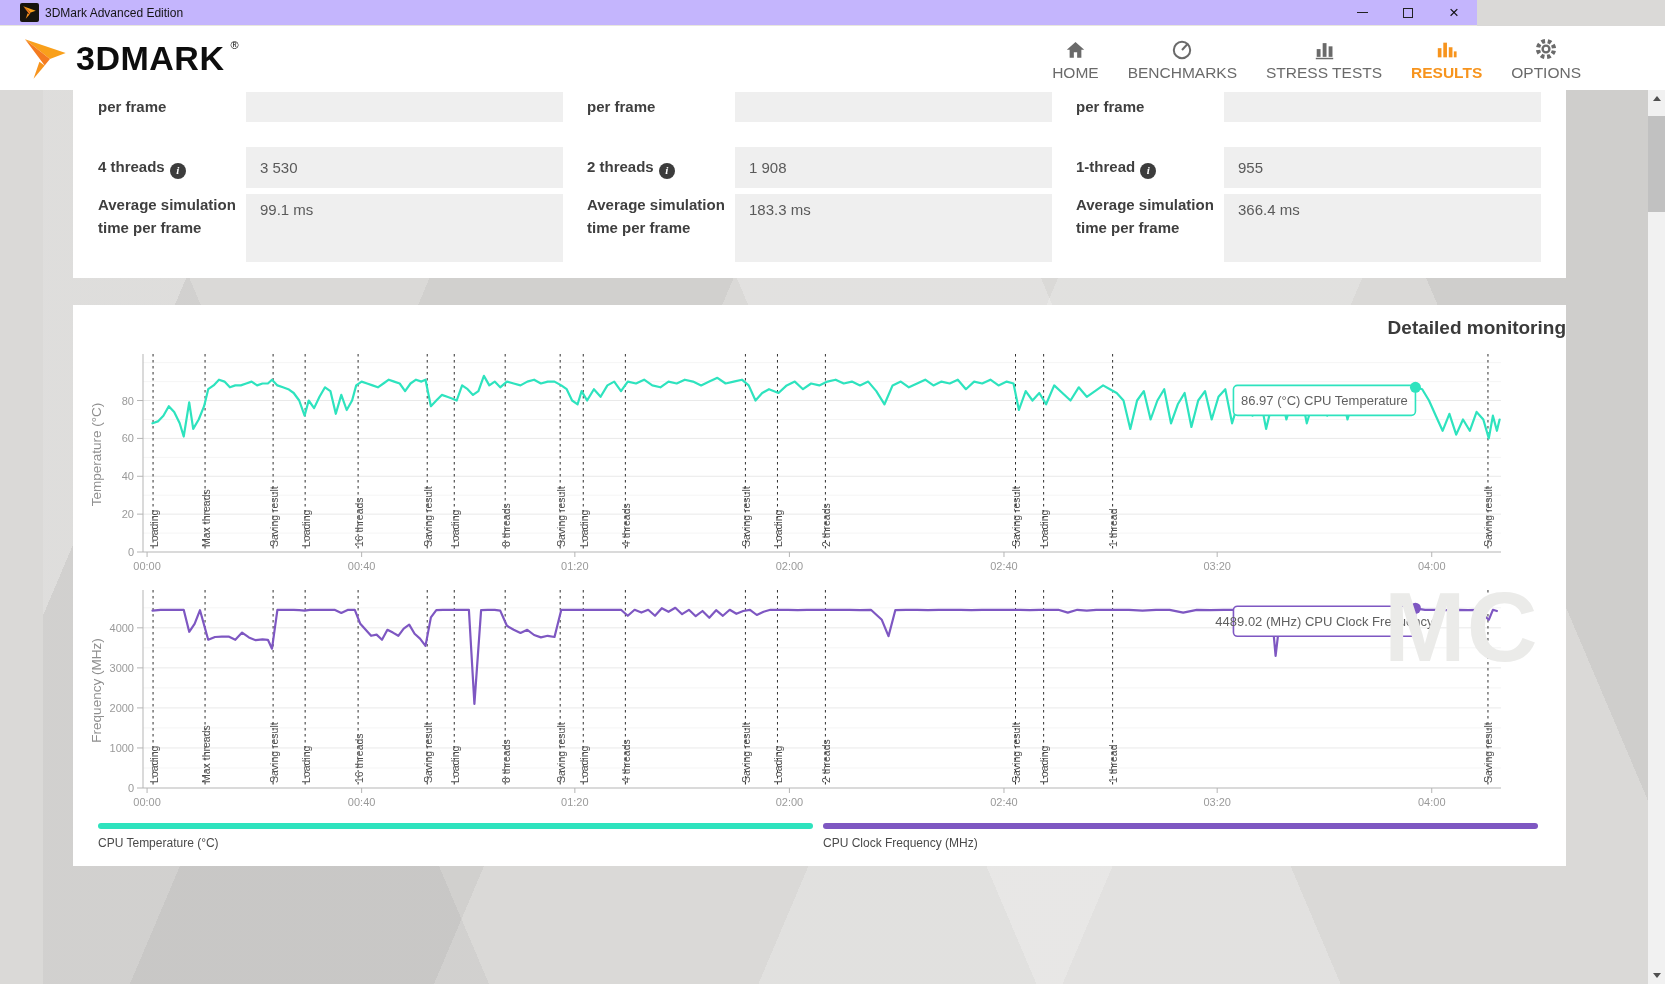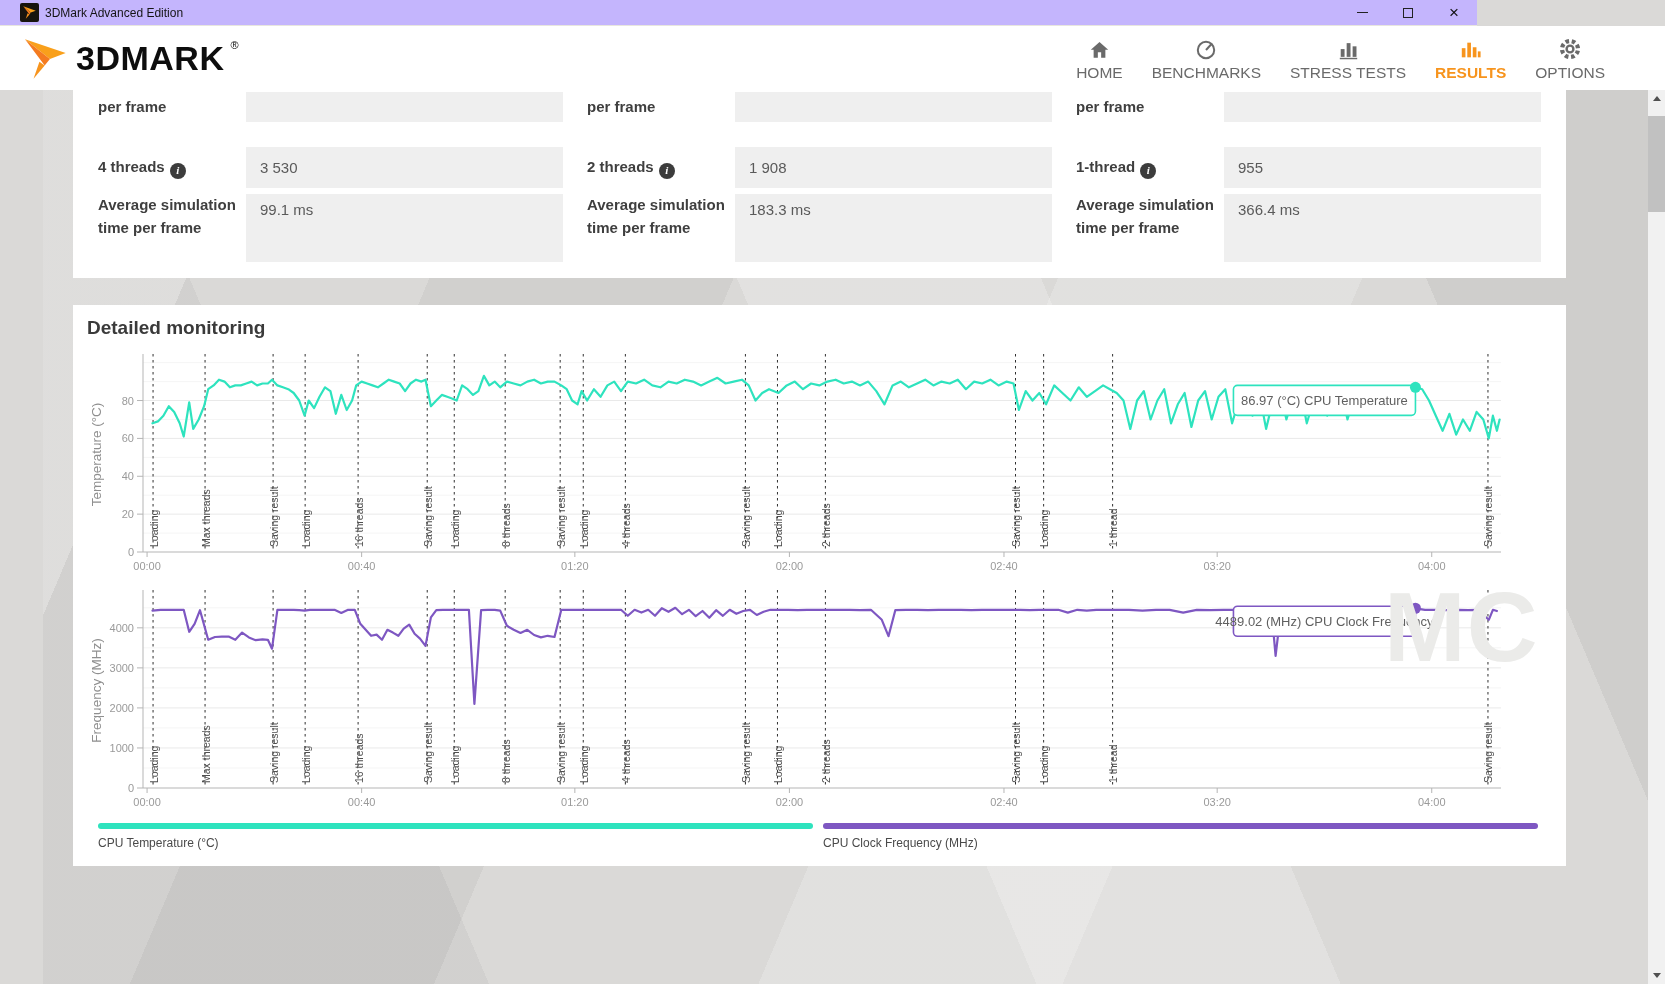--- a/index.html
+++ b/index.html
@@ -25,21 +25,21 @@
   .glyph-close { font-size:17px; line-height:1; color:#111; }
   
   .navbar {
     position:absolute; top:26px; left:0; width:1665px; height:64px;
     background:#ffffff; display:flex; align-items:center; padding:0 0 0 22px;
   }
   .brand { display:flex; align-items:flex-start; gap:6px; cursor:pointer; }
   .brand-swoosh { width:48px; height:42px; margin-top:2px; }
   .brand-text { font-size:34px; font-weight:bold; color:#0d0d0d; letter-spacing:0.5px; line-height:44px; }
   .brand-reg { font-size:11px; color:#0d0d0d; margin-top:3px; }
-  .nav-items { margin-left:auto; display:flex; gap:29px; padding-right:60px; }
+  .nav-items { margin-left:auto; display:flex; gap:29px; padding-right:84px; }
   .nav-item { display:flex; flex-direction:column; align-items:center; gap:3px;
     color:#6a6a6a; font-size:15.5px; cursor:pointer; background:none; border:none;
     font-family:"Liberation Sans", sans-serif; padding:0; }
   .nav-item .nicon { height:26px; display:flex; align-items:flex-end; }
   .nav-item.active { color:#f7941d;font-weight:bold; }
   
   .content {
     position:absolute; top:90px; left:0; width:1648px; height:894px; overflow:hidden;
     background:
       linear-gradient(113deg, rgba(255,255,255,0.28) 0 11%, rgba(255,255,255,0) 11% 23%,
@@ -63,21 +63,21 @@
   .rrow.score .rbox { height:41px; display:flex; align-items:center; }
   .rrow.avg { margin-top:6px; }
   .rrow.avg .rbox { height:68px; }
   .info-icon { display:inline-flex; width:16px; height:16px; border-radius:50%;
     background:#3c3c3c; color:#fff; font-size:11px; font-weight:bold; font-style:italic;
     align-items:center; justify-content:center; margin-left:5px; vertical-align:-2px;
     cursor:pointer; font-family:"Liberation Serif", serif; }
   .info-icon::before { content:"i"; }
   
   .monitor-card { margin-top:27px; padding:10px 0 16px; }
-  .monitor-title { font-size:19px; font-weight:bold; color:#3a3a3a; margin:2px 0 8px 14px; }
+  .monitor-title { font-size:19px; font-weight:bold; color:#3a3a3a; margin:2px 0 8px 14px;text-align:right; }
   .chart { margin-left:12px; }
   .chart svg { display:block; }
   .legend { display:flex; gap:10px; margin:4px 28px 0 25px; }
   .legend-item { flex:1; }
   .legend-bar { height:6px; border-radius:3px; background:#ccc; }
   .legend-label { font-size:12px; color:#4a4a4a; margin-top:7px; }
   
   .mc-watermark {
     position:absolute; left:1384px; top:578px; font-size:98px; font-weight:bold;
     color:#ebebe9; letter-spacing:1px; pointer-events:none; z-index:6; line-height:1;

